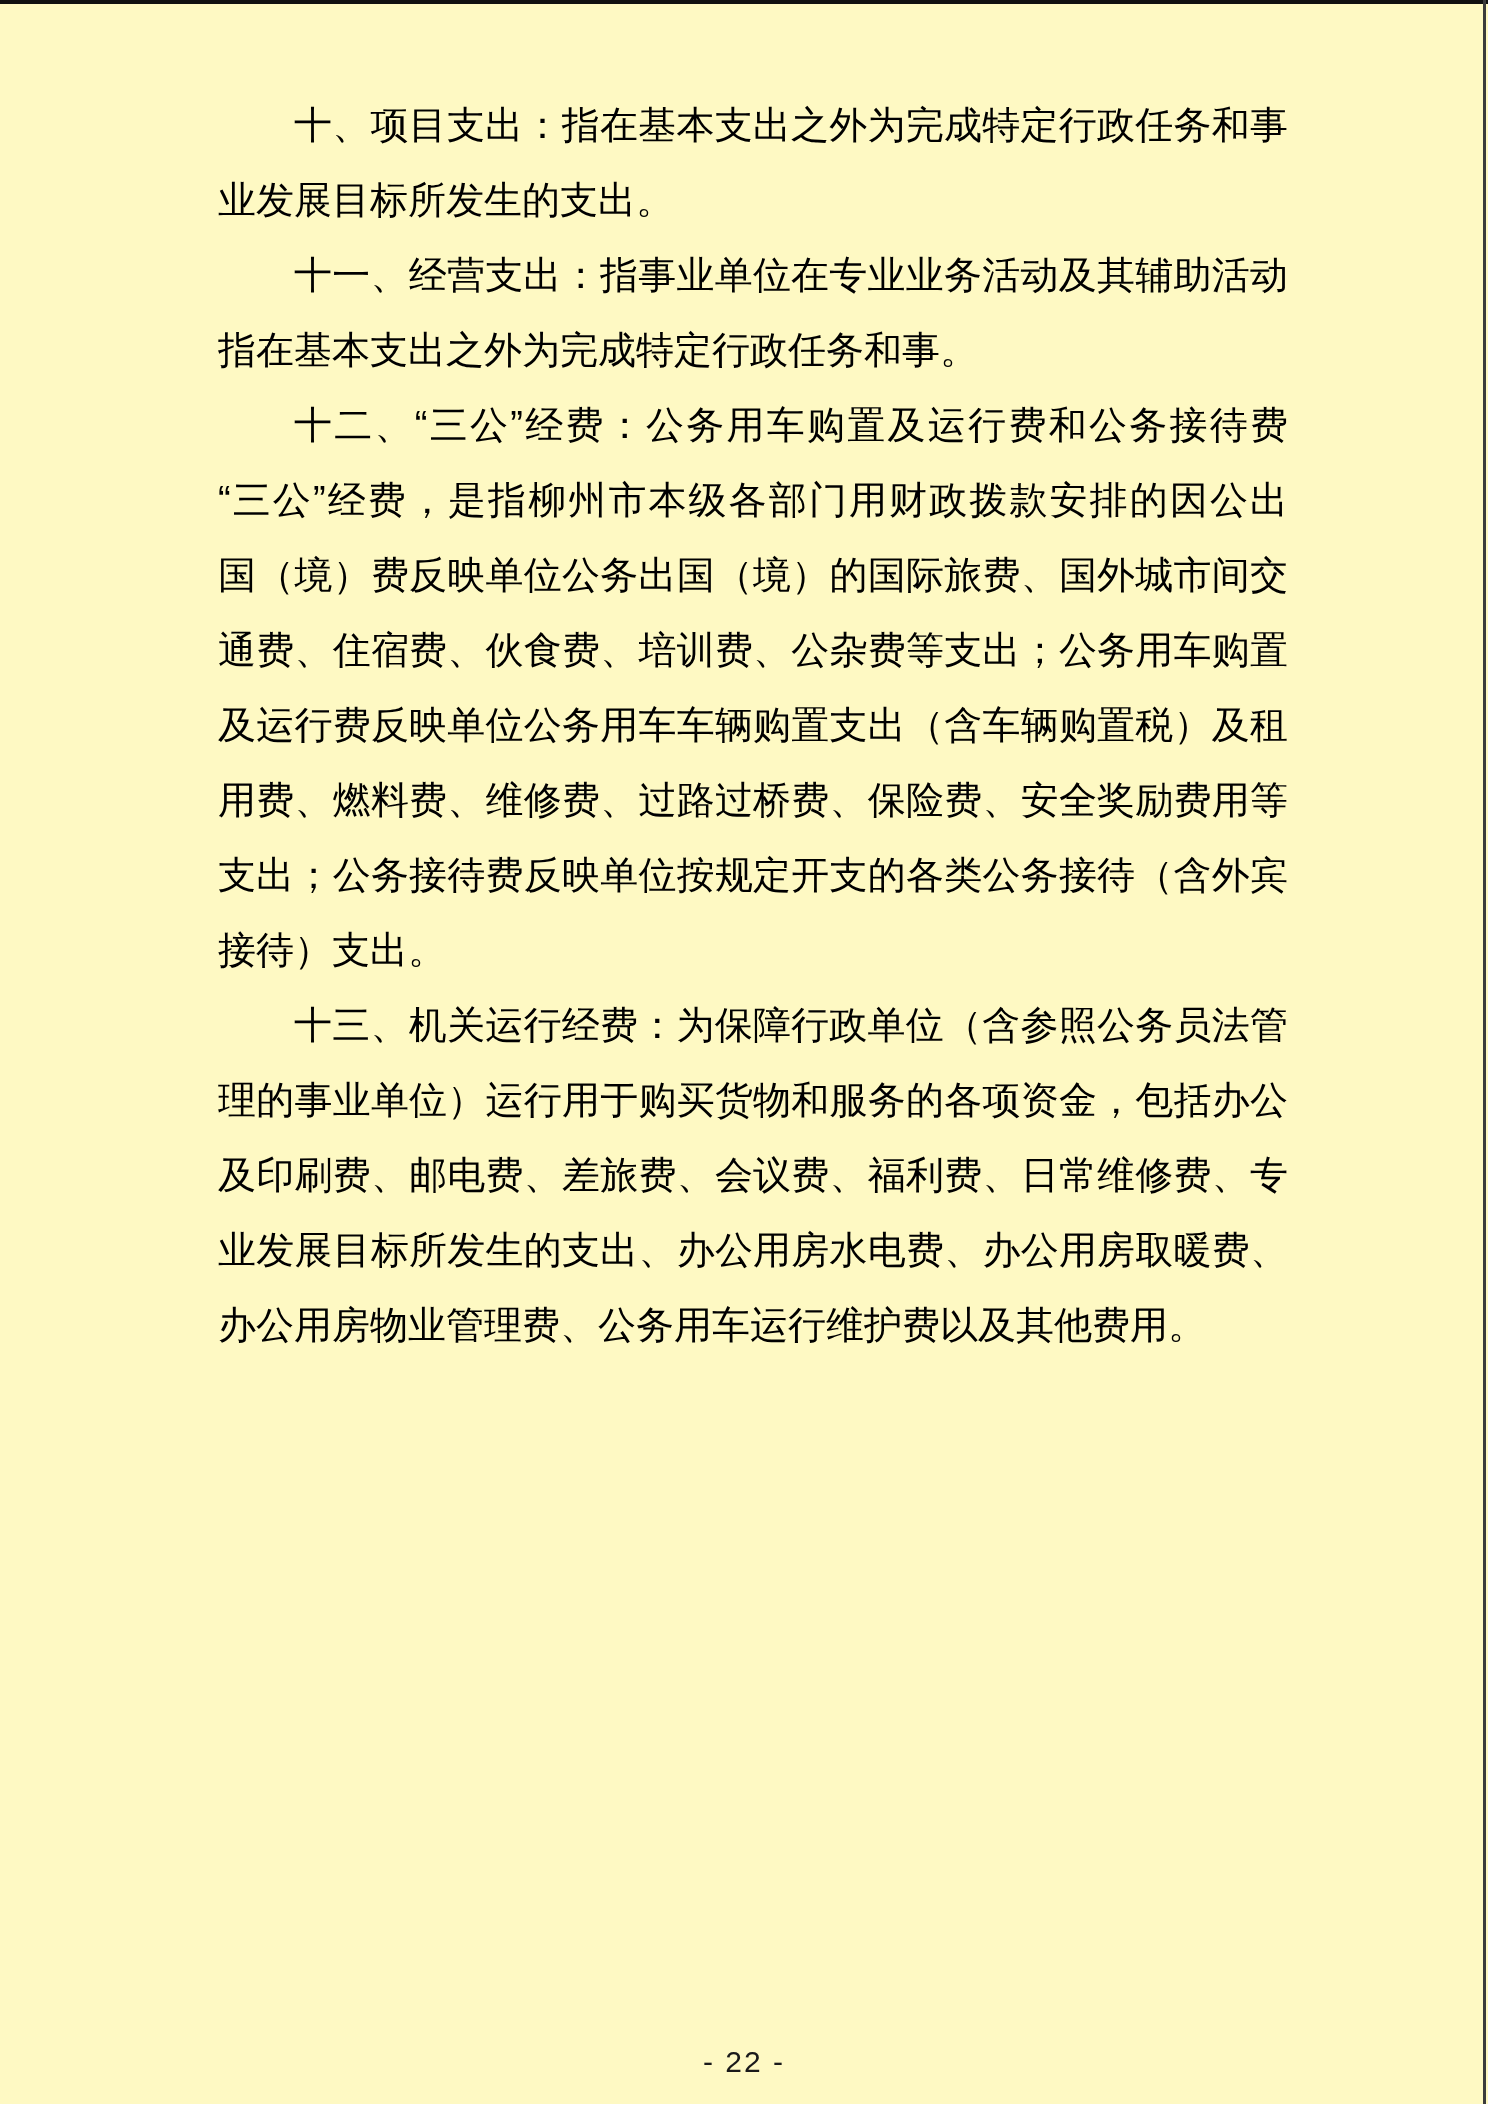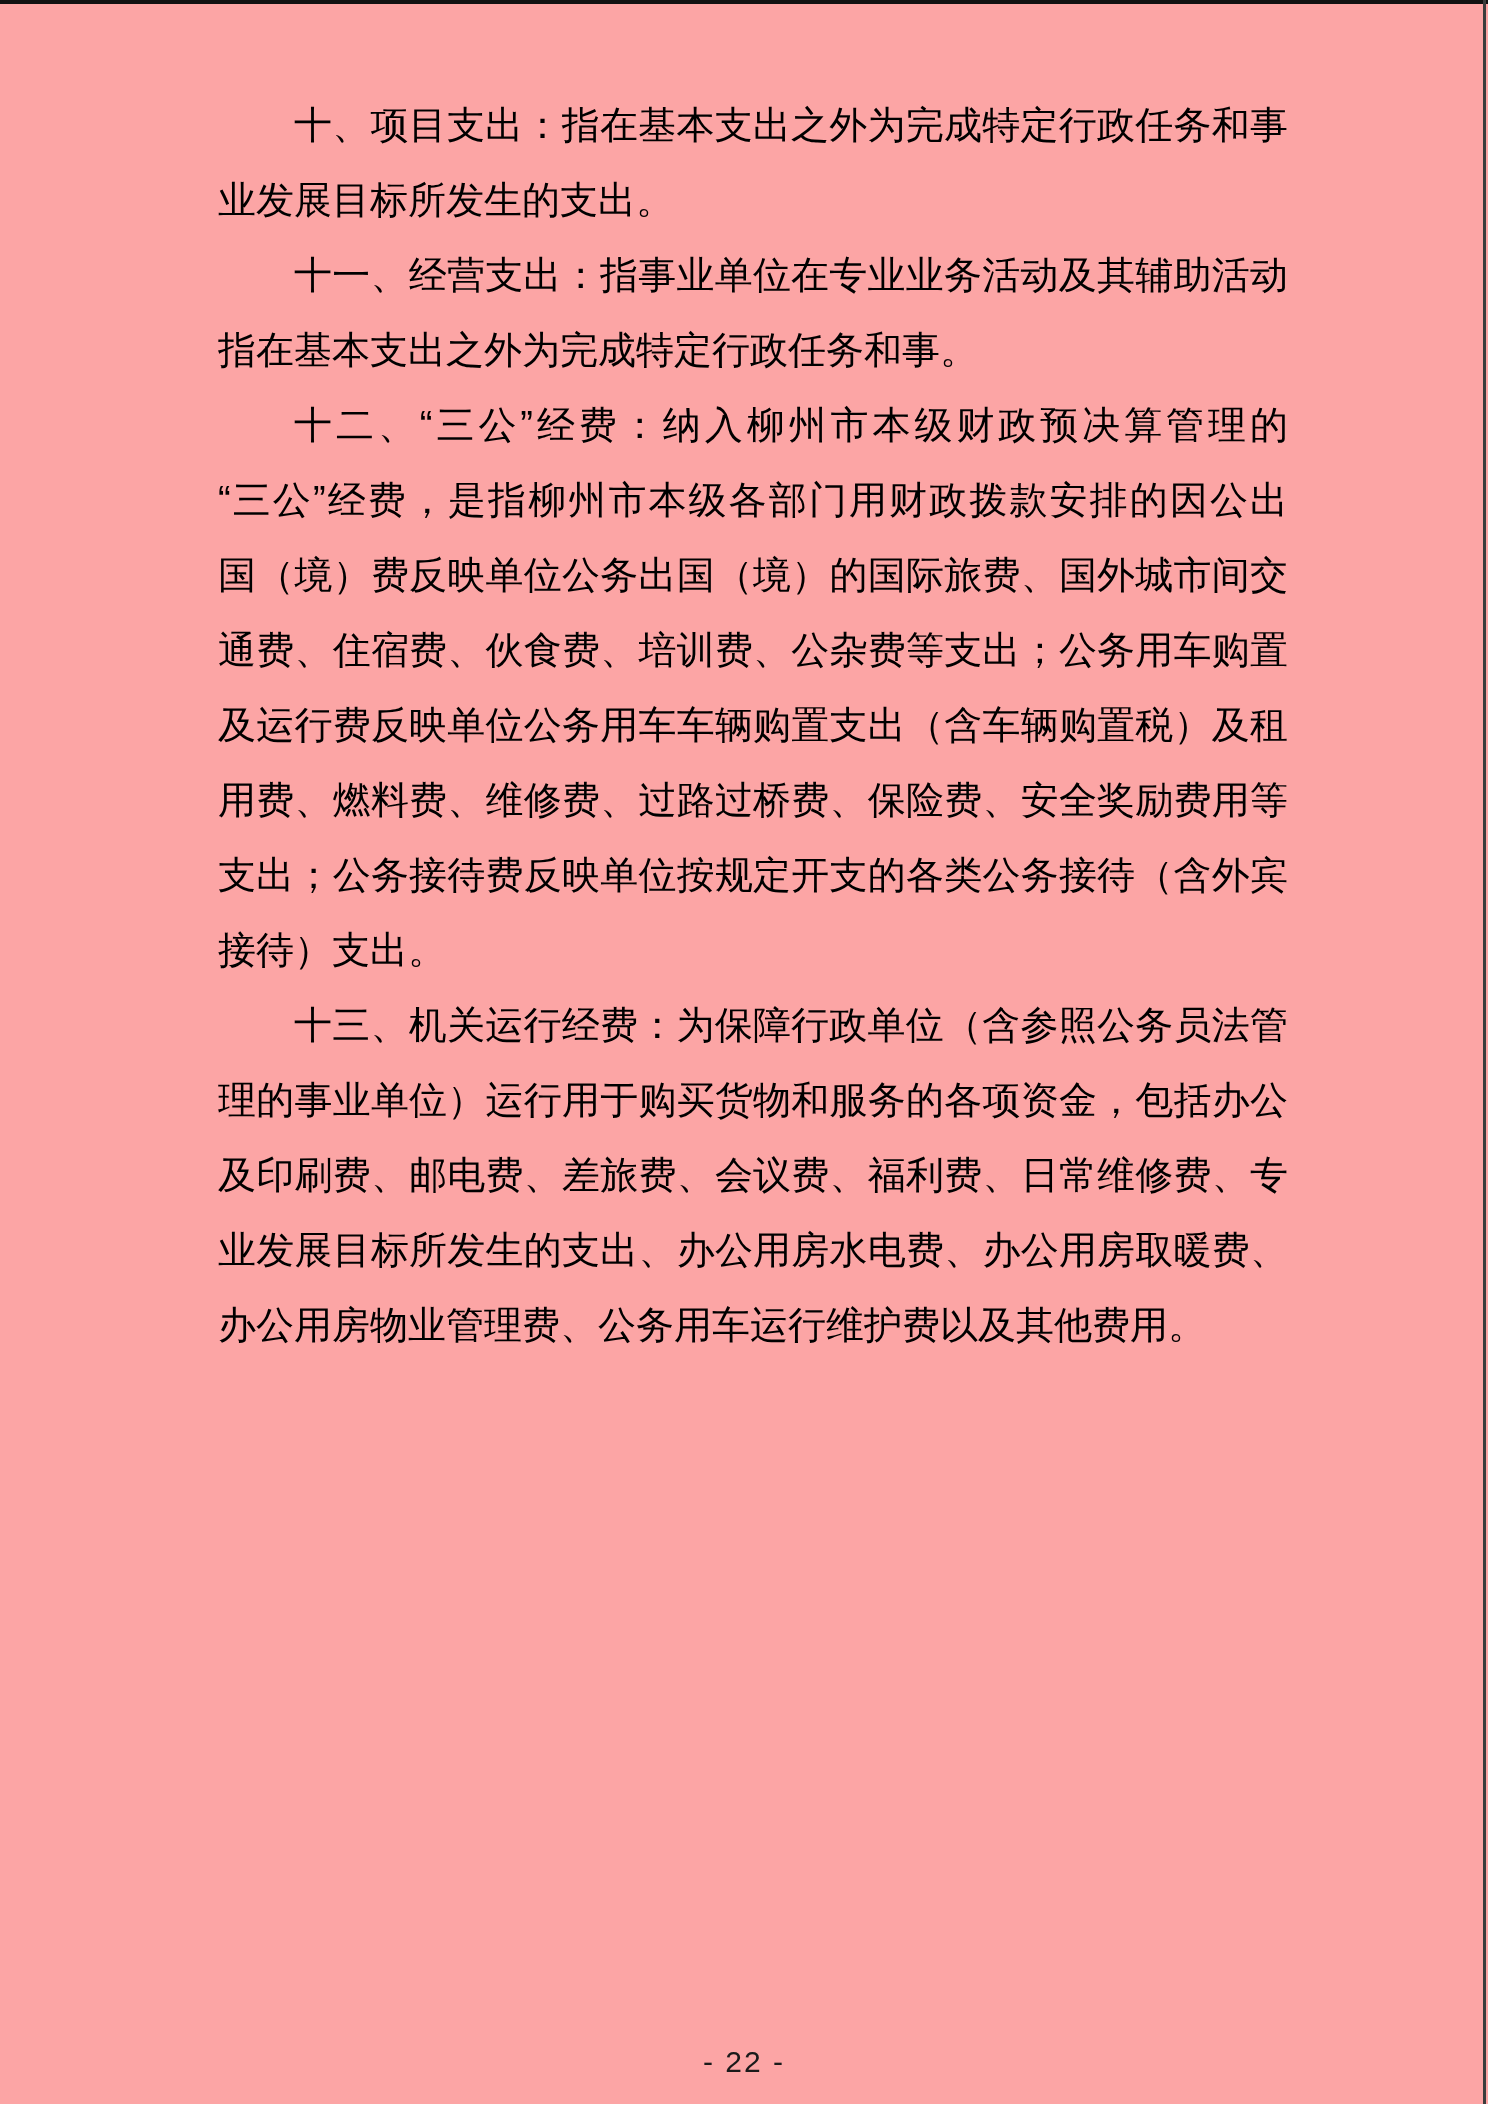--- a/index.html
+++ b/index.html
@@ -10,21 +10,21 @@
     width: 1488px;
     height: 2104px;
     background: #ffffff;
     font-family: "Liberation Sans", "DejaVu Sans", sans-serif;
     position: relative;
     overflow: hidden;
   }
   .page {
     position: absolute;
     inset: 0;
-    background: #fca5a5;
+    background: #fef9c3;
   }
   .top-bar {
     position: absolute;
     top: 0;
     left: 0;
     width: 100%;
     height: 4px;
     background: #111111;
   }
   .right-bar {
@@ -76,21 +76,21 @@
 
 <div class="page">
   <div class="top-bar"></div>
   <div class="right-bar"></div>
 
   <main class="content" id="content">
       <div class="line first">十、项目支出：指在基本支出之外为完成特定行政任务和事</div>
       <div class="line end">业发展目标所发生的支出。</div>
       <div class="line first">十一、经营支出：指事业单位在专业业务活动及其辅助活动</div>
       <div class="line end">指在基本支出之外为完成特定行政任务和事。</div>
-      <div class="line first">十二、“三公”经费：纳入柳州市本级财政预决算管理的</div>
+      <div class="line first">十二、“三公”经费：公务用车购置及运行费和公务接待费</div>
       <div class="line">“三公”经费，是指柳州市本级各部门用财政拨款安排的因公出</div>
       <div class="line">国（境）费反映单位公务出国（境）的国际旅费、国外城市间交</div>
       <div class="line">通费、住宿费、伙食费、培训费、公杂费等支出；公务用车购置</div>
       <div class="line">及运行费反映单位公务用车车辆购置支出（含车辆购置税）及租</div>
       <div class="line">用费、燃料费、维修费、过路过桥费、保险费、安全奖励费用等</div>
       <div class="line">支出；公务接待费反映单位按规定开支的各类公务接待（含外宾</div>
       <div class="line end">接待）支出。</div>
       <div class="line first">十三、机关运行经费：为保障行政单位（含参照公务员法管</div>
       <div class="line">理的事业单位）运行用于购买货物和服务的各项资金，包括办公</div>
       <div class="line">及印刷费、邮电费、差旅费、会议费、福利费、日常维修费、专</div>

